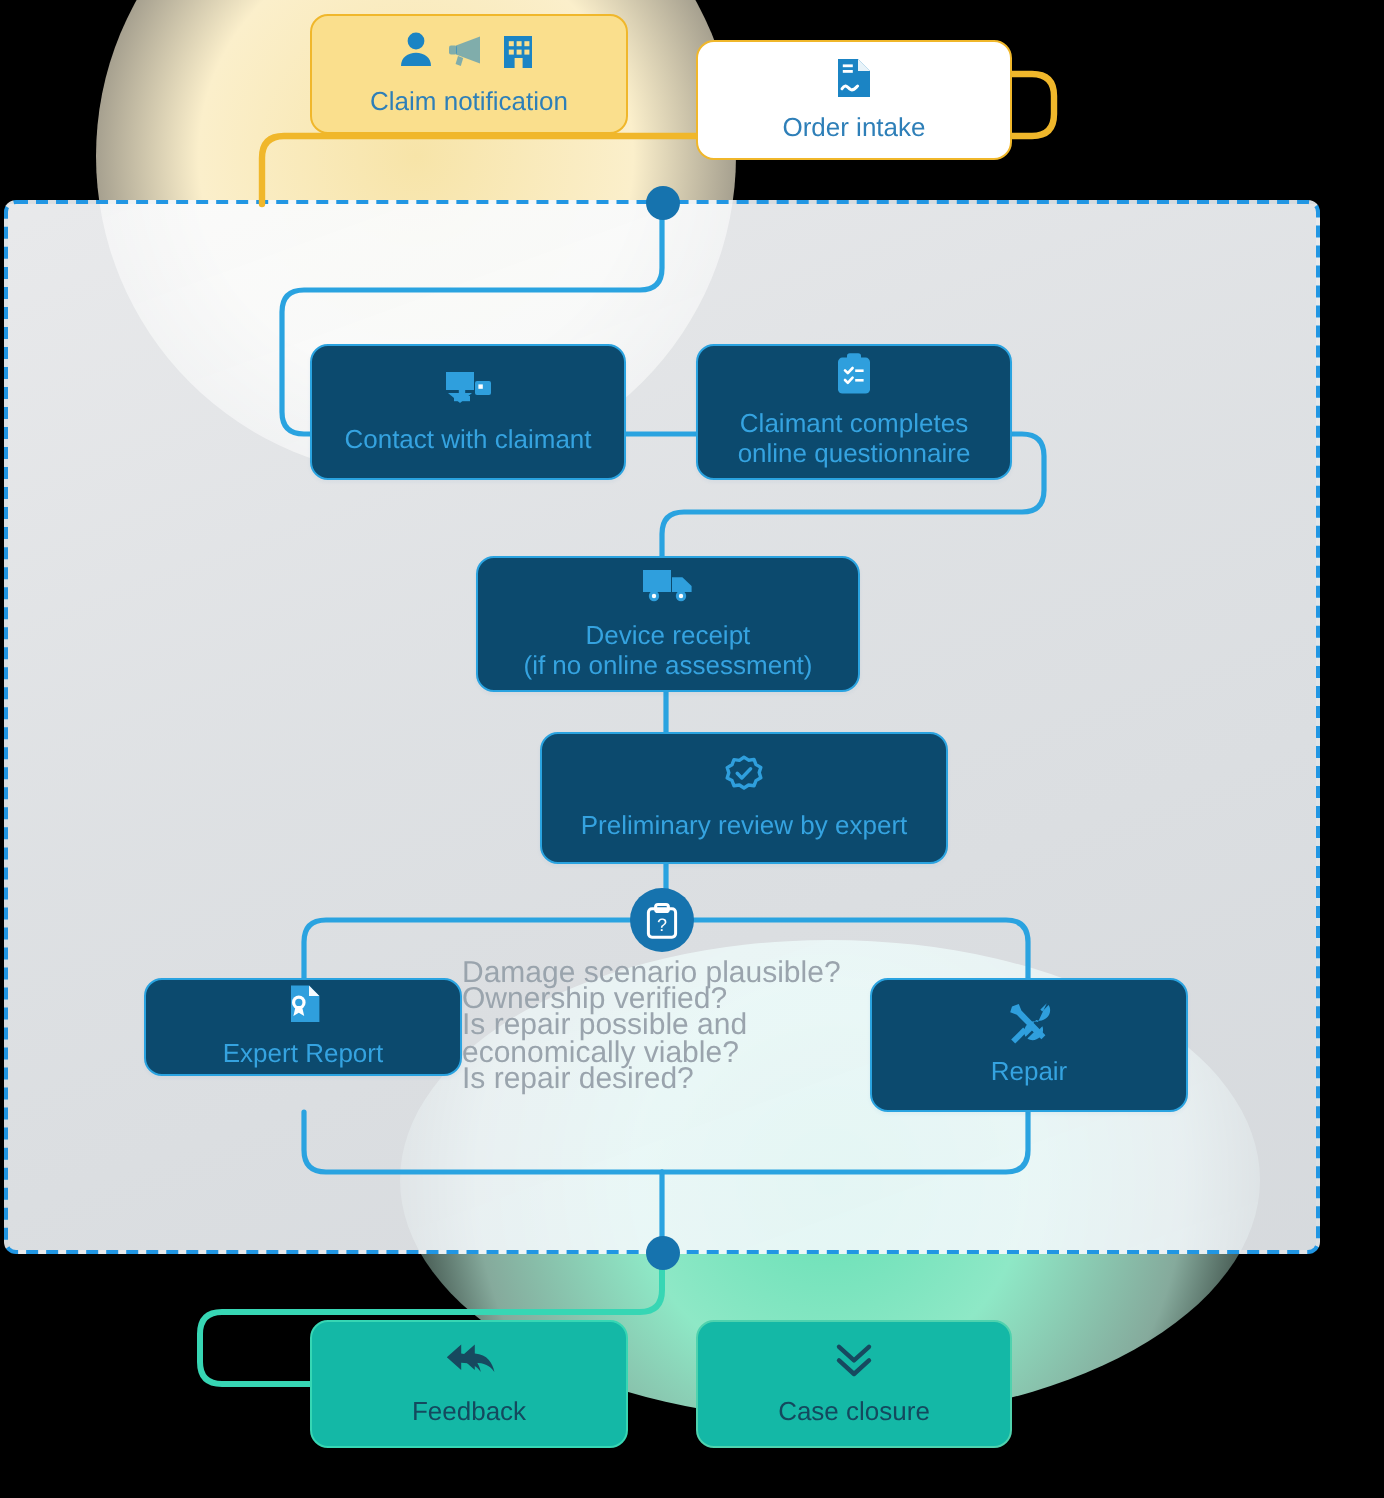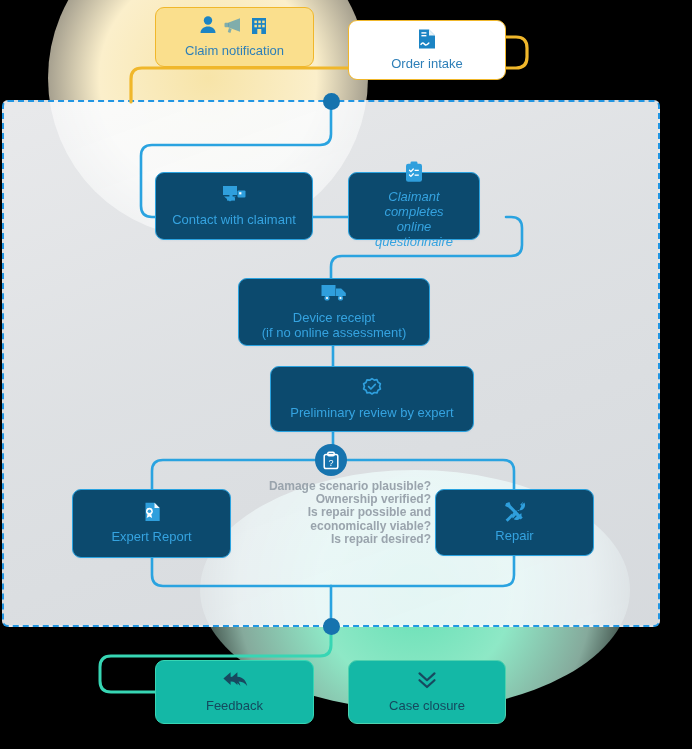--- a/index.html
+++ b/index.html
@@ -81,23 +81,22 @@
 
   
   #decision-node {
     position: absolute; left: 315px; top: 444px;
     width: 32px; height: 32px; border-radius: 50%;
     background: #1673ae;
     display: flex; align-items: center; justify-content: center;
   }
   #decision-text {
     position: absolute; left: 231px; top: 480px; width: 200px;
-    text-align: right; color: #9aa4ad; font-size: 12px; line-height: 13.2px;
+    text-align: left; color: #9aa4ad; font-size: 15px; line-height: 13.2px;
     white-space: pre-line;
-    font-weight: bold;
   }
 
   
   .dot {
     position: absolute; width: 17px; height: 17px; border-radius: 50%;
     background: #1673ae;
   }
   #dot-top { left: 323px; top: 93px; }
   #dot-bottom { left: 323px; top: 618px; }
 </style>
@@ -182,21 +181,21 @@
         <path d="M6 14h8v2.6H6z"></path>
         <rect x="8.4" y="11" width="3.2" height="3"></rect>
         <path d="M3 12.5h12l-6 5z" fill="#2f9fdd"></path>
         <rect x="16.5" y="6.5" width="8" height="7" rx="1"></rect>
         <rect x="18.2" y="8.2" width="2.2" height="2.2" fill="#ffffff"></rect>
       </svg>
     </span>
     <span class="lbl">Contact with claimant</span>
   </div>
 
-  <div class="node blue" style="left:348px; top:172px; width:132px; height:68px;font-style:italic;">
+  <div class="node blue" style="left:348px; top:172px; width:158px; height:68px;">
     <span class="glyph">
       <svg width="20" height="22" viewBox="0 0 20 22" fill="#2f9fdd">
         <rect x="2" y="2.8" width="16" height="18" rx="2.2"></rect>
         <rect x="6.5" y="0.6" width="7" height="4.2" rx="1.4"></rect>
         <path d="M5.5 9.2l1.4 1.4 2.4-2.6" stroke="#ffffff" stroke-width="1.3" fill="none" stroke-linecap="round" stroke-linejoin="round"></path>
         <rect x="10.6" y="8.7" width="4.2" height="1.3" fill="#ffffff"></rect>
         <path d="M5.5 14l1.4 1.4 2.4-2.6" stroke="#ffffff" stroke-width="1.3" fill="none" stroke-linecap="round" stroke-linejoin="round"></path>
         <rect x="10.6" y="13.5" width="4.2" height="1.3" fill="#ffffff"></rect>
       </svg>
     </span>
@@ -222,21 +221,21 @@
   <div class="node blue" style="left:238px; top:366px; width:204px; height:66px;margin-left:32px;">
     <span class="glyph">
       <svg width="22" height="22" viewBox="0 0 22 22" fill="none" stroke="#2f9fdd" stroke-width="1.7">
         <path d="M11 1.6l2.3 1.5 2.7-.4 1 2.6 2.4 1.4-.8 2.6.8 2.6-2.4 1.4-1 2.6-2.7-.4L11 17l-2.3-1.5-2.7.4-1-2.6L2.6 12l.8-2.6L2.6 6.8 5 5.4l1-2.6 2.7.4z" stroke-linejoin="round"></path>
         <path d="M7.6 9.6l2.3 2.4 4.4-4.6" stroke-linecap="round" stroke-linejoin="round"></path>
       </svg>
     </span>
     <span class="lbl">Preliminary review by expert</span>
   </div>
 
-  <div class="node blue" style="left:72px; top:489px; width:159px; height:69px;">
+  <div class="node blue" style="left:72px; top:489px; width:159px; height:49px;">
     <span class="glyph">
       <svg width="22" height="22" viewBox="0 0 22 22" fill="#2f9fdd">
         <path d="M4.5 1.8h9l5.2 5.2v13H4.5z"></path>
         <path d="M13.5 1.8l5.2 5.2h-5.2z" fill="#ffffff" opacity="0.95"></path>
         <circle cx="8.4" cy="10.2" r="3.4" fill="#ffffff"></circle>
         <circle cx="8.4" cy="10.2" r="1.8" fill="#2f9fdd"></circle>
         <path d="M6.7 12.6l-1 4.4 2.7-1.6 2.7 1.6-1-4.4z" fill="#ffffff"></path>
       </svg>
     </span>
     <span class="lbl">Expert Report</span>

